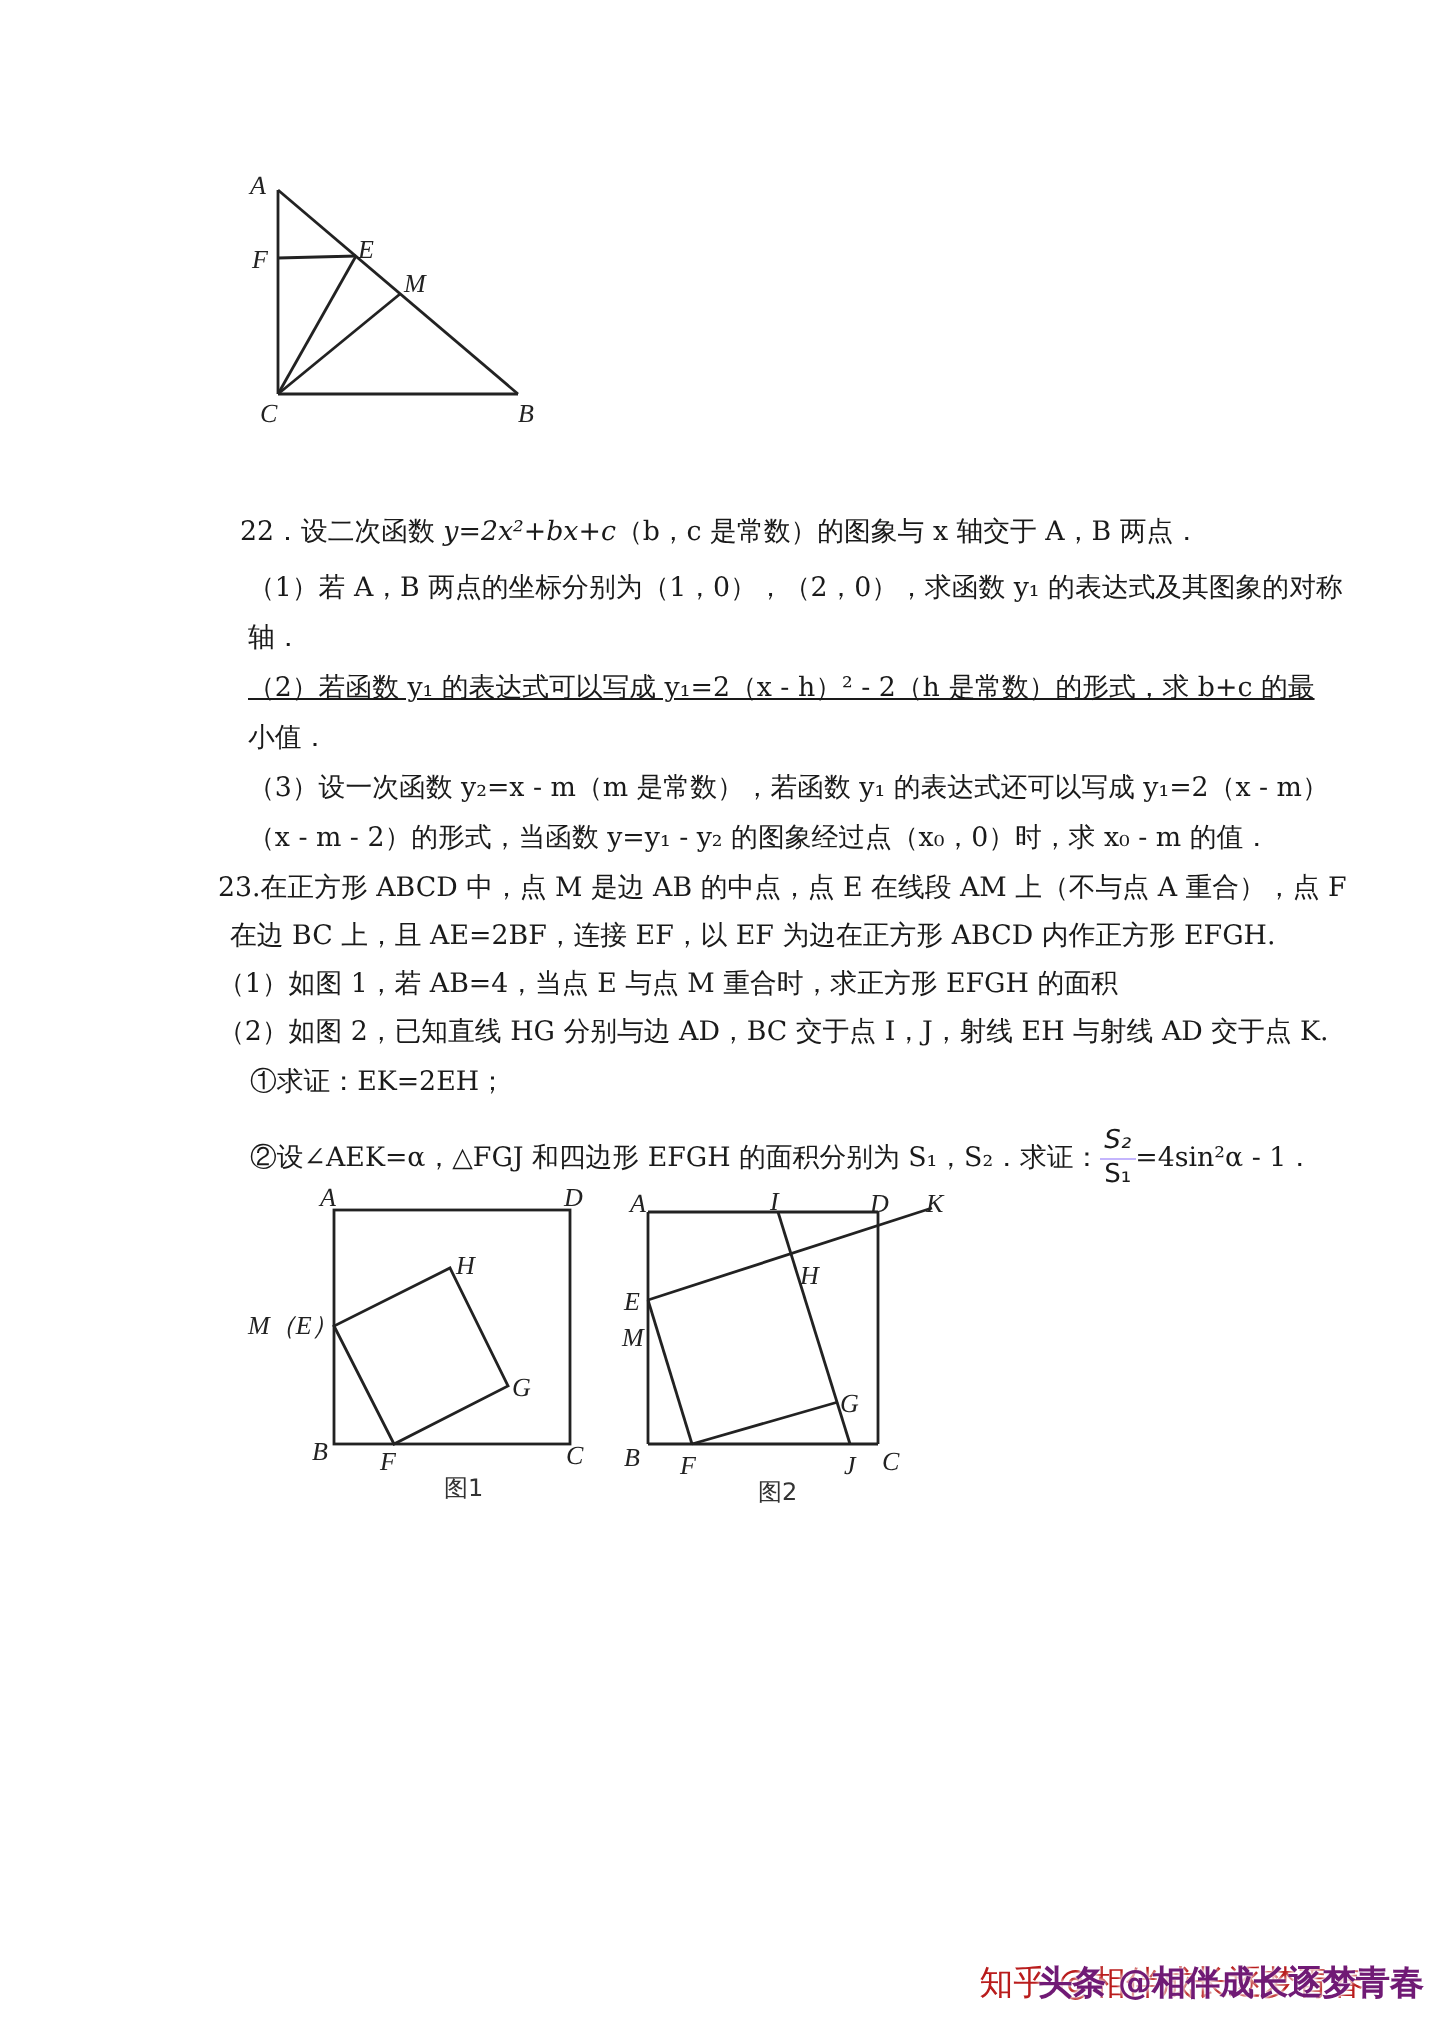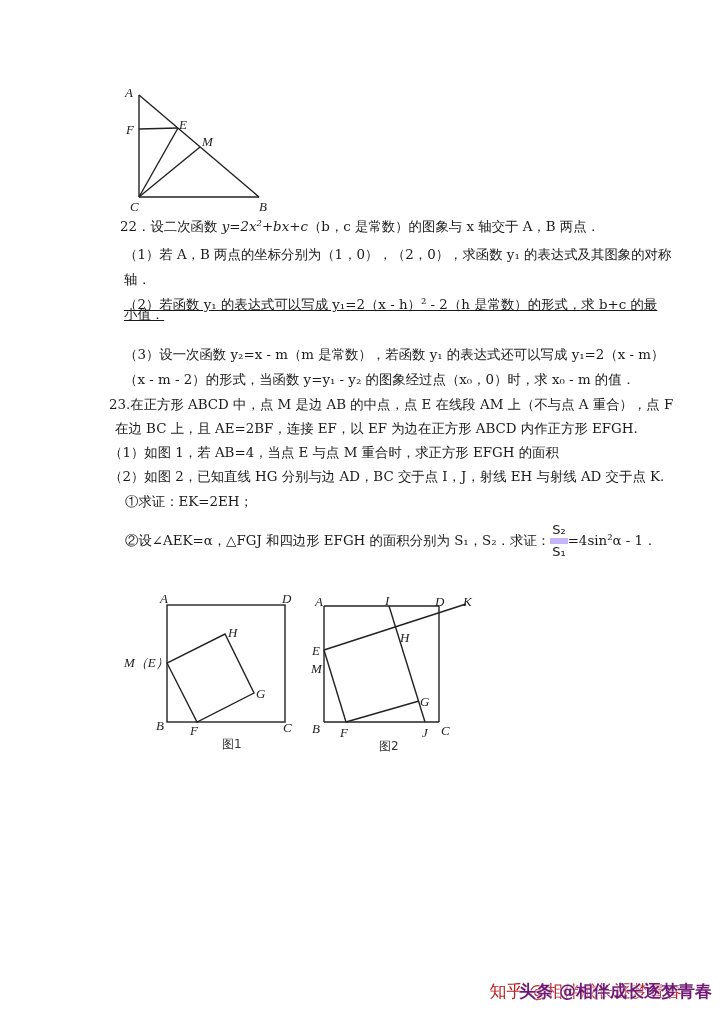--- a/index.html
+++ b/index.html
@@ -1,24 +1,24 @@
 <!DOCTYPE html>
 <html><head>
 <meta charset="utf-8">
 <style>
   html, body { margin: 0; padding: 0; background: #ffffff; }
   body { width: 720px; height: 1019px; position: relative; overflow: hidden;
          font-family: "DejaVu Serif", "Liberation Serif", serif; color: #1a1a1a; }
-  .line { position: absolute; font-size: 13.4px; white-space: nowrap; line-height: 18px; }
+  .line { position: absolute; font-size: 13.4px; white-space: nowrap; line-height: 18px; margin-top: 40px; }
   .ital { font-style: italic; }
   .fig { position: absolute; }
   .lbl { font-family: "Liberation Serif", serif; font-size: 13px; font-style: italic; fill: #222; }
   .caption { font-family: "DejaVu Sans", sans-serif; font-size: 12px; fill: #333; }
   .frac { display: inline-block; vertical-align: middle; text-align: center; font-family: "DejaVu Sans", sans-serif; font-size: 13px; line-height: 16px; }
-  .frac .num { display: block; border-bottom: 6px solid #c4b5fd; padding: 0 2px; }
+  .frac .num { display: block; border-bottom: 1px solid #c4b5fd; padding: 0 2px; font-style: italic; }
   .frac .den { display: block; padding: 0 2px; }
   .watermark { position: absolute; right: 8px; bottom: 16px; font-family: "DejaVu Sans", sans-serif; font-size: 17px; }
   .wm-back { position: absolute; right: 30px; bottom: 0; color: #b91c1c; white-space: nowrap; }
   .wm-front { position: relative; color: #701a75; white-space: nowrap; font-weight: bold;
               text-shadow: 0 0 2px #fff, 0 0 2px #fff; }
 </style>
 </head>
 <body>
 
 <svg class="fig" style="left:110px;top:80px" width="180" height="135" viewBox="110 80 180 135">
@@ -37,21 +37,21 @@
   <text class="lbl" x="130" y="211">C</text>
   <text class="lbl" x="259" y="211">B</text>
 </svg>
 
 <div class="line" style="left:120px;top:218px;">
   <span>22．</span><span>设二次函数 </span><span class="ital">y=2x²+bx+c</span><span>（b，c 是常数）的图象与 x 轴交于 A，B 两点．</span>
 </div>
 <div class="line" style="left:124px;top:246px;">（1）若 A，B 两点的坐标分别为（1，0），（2，0），求函数 y₁ 的表达式及其图象的对称</div>
 <div class="line" style="left:124px;top:271px;">轴．</div>
 <div class="line" style="left:124px;top:296px;text-decoration:underline;">（2）若函数 y₁ 的表达式可以写成 y₁=2（x - h）² - 2（h 是常数）的形式，求 b+c 的最</div>
-<div class="line" style="left:124px;top:306px;text-decoration:underline;">小值．</div>
+<div class="line" style="left:124px;top:321px;">小值．</div>
 <div class="line" style="left:124px;top:346px;">（3）设一次函数 y₂=x - m（m 是常数），若函数 y₁ 的表达式还可以写成 y₁=2（x - m）</div>
 <div class="line" style="left:124px;top:371px;">（x - m - 2）的形式，当函数 y=y₁ - y₂ 的图象经过点（x₀，0）时，求 x₀ - m 的值．</div>
 
 <div class="line" style="left:109px;top:396px;">23.在正方形 ABCD 中，点 M 是边 AB 的中点，点 E 在线段 AM 上（不与点 A 重合），点 F</div>
 <div class="line" style="left:115px;top:420px;">在边 BC 上，且 AE=2BF，连接 EF，以 EF 为边在正方形 ABCD 内作正方形 EFGH.</div>
 <div class="line" style="left:109px;top:444px;">（1）如图 1，若 AB=4，当点 E 与点 M 重合时，求正方形 EFGH 的面积</div>
 <div class="line" style="left:109px;top:468px;">（2）如图 2，已知直线 HG 分别与边 AD，BC 交于点 I，J，射线 EH 与射线 AD 交于点 K.</div>
 <div class="line" style="left:125px;top:493px;">①求证：EK=2EH；</div>
 <div class="line" style="left:125px;top:522px;line-height:36px;">
   <span>②设∠AEK=α，△FGJ 和四边形 EFGH 的面积分别为 S₁，S₂．求证：</span><span class="frac"><span class="num">S₂</span><span class="den">S₁</span></span><span>=4sin²α - 1．</span>

